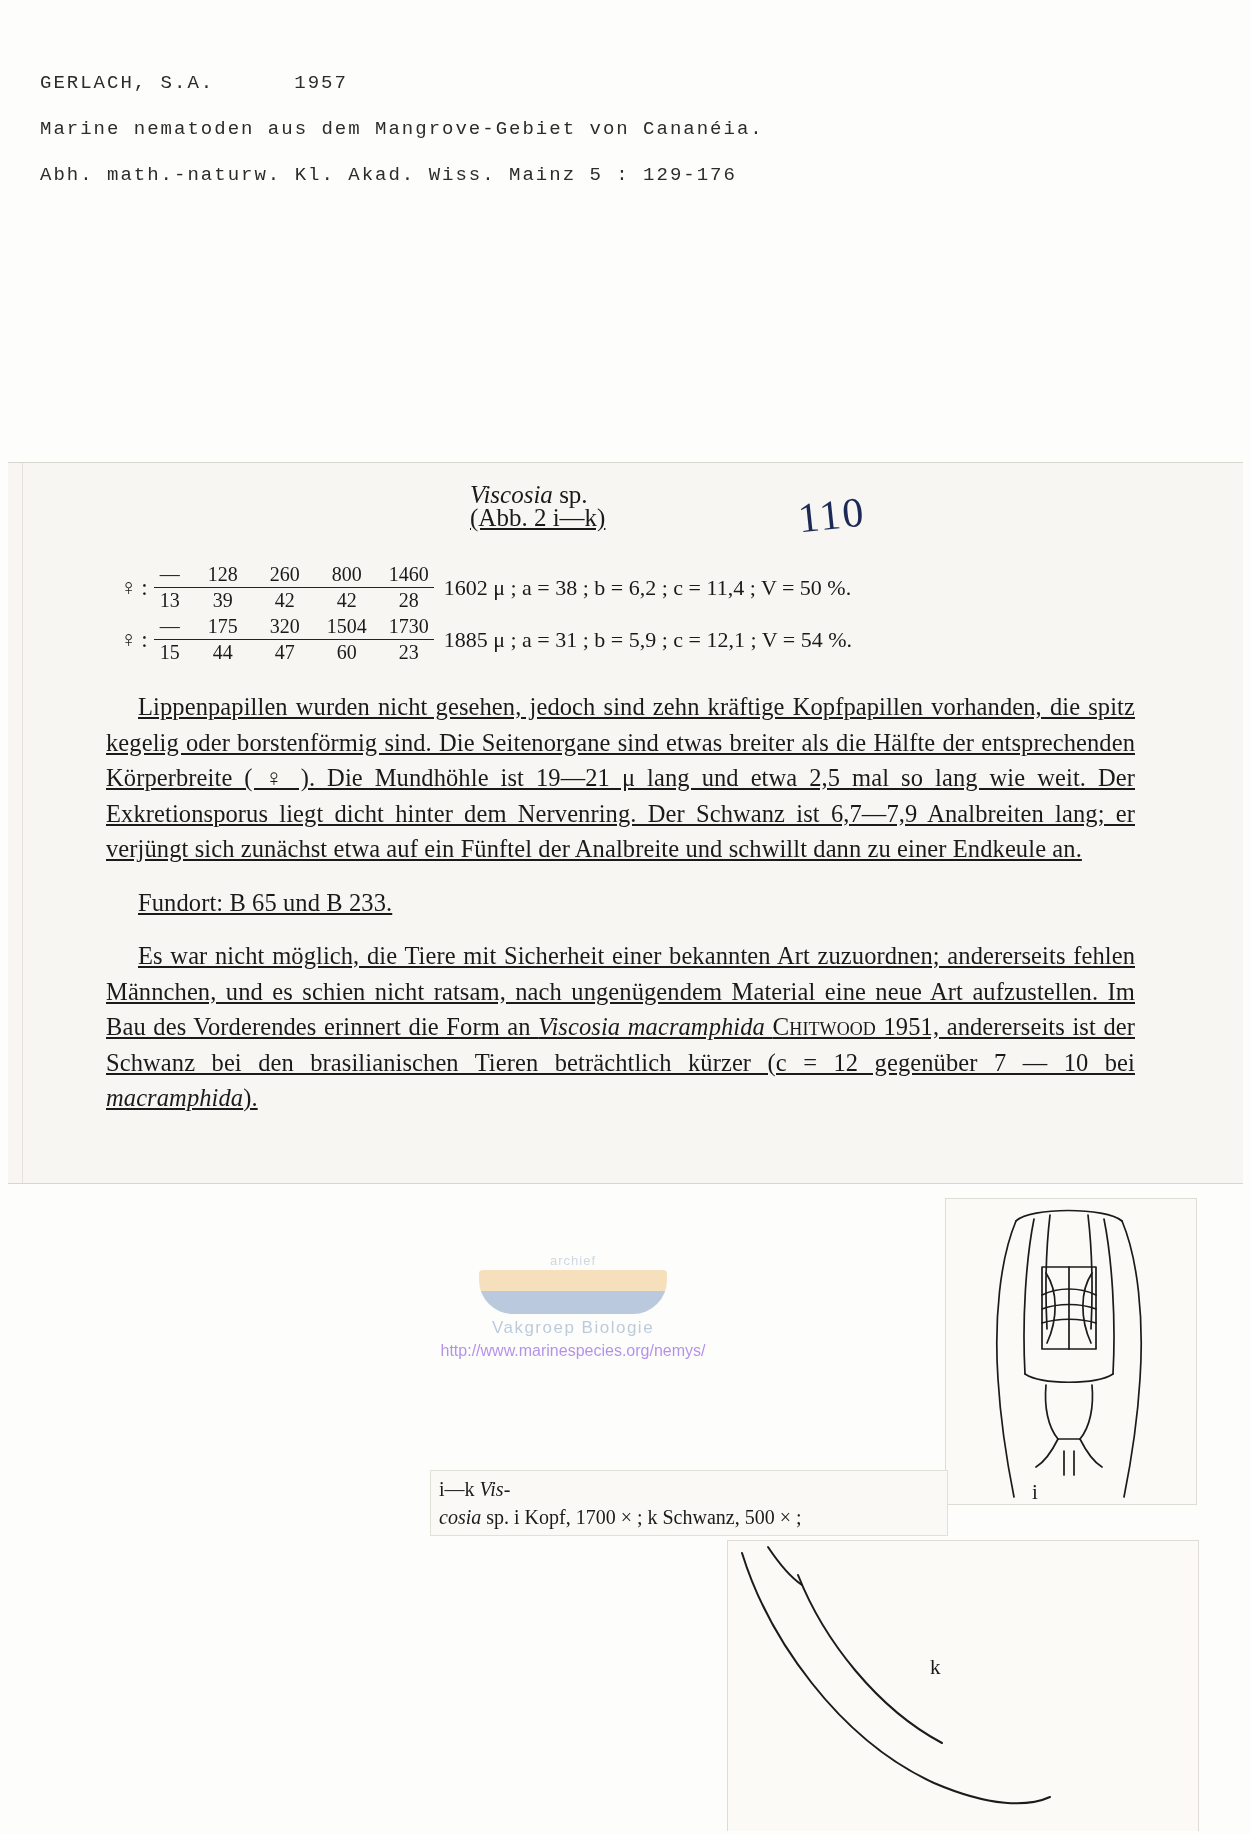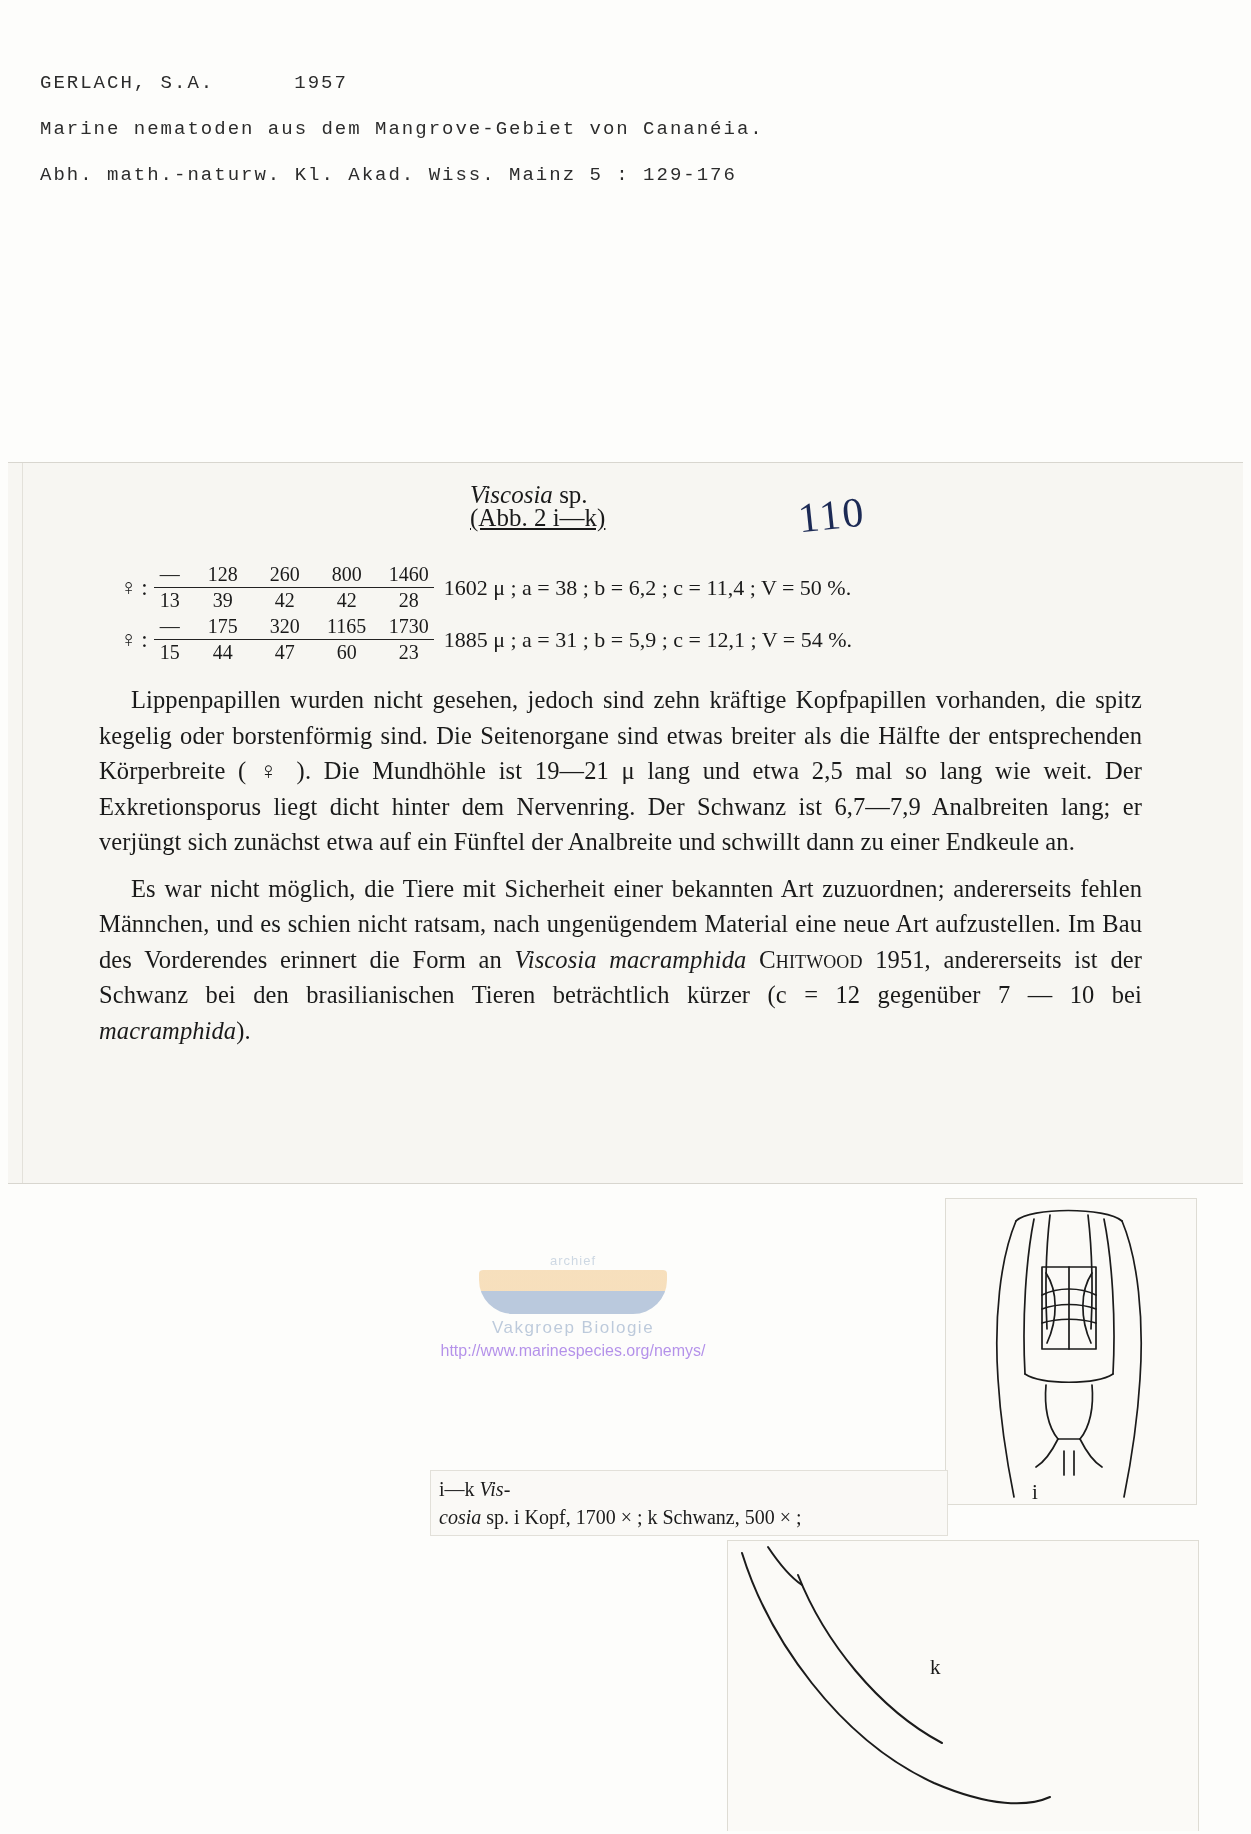--- a/index.html
+++ b/index.html
@@ -127,21 +127,21 @@
   .body-text {
     position: absolute;
     left: 80px;
     top: 208px;
     width: 1065px;
     font-size: 24.5px;
     line-height: 35.5px;
     text-align: justify;
     letter-spacing: 0.1px;
   }
-  .body-text p { margin: 11px; }
+  .body-text p { margin: 18px; text-decoration: underline; }
   .body-text p.ind { text-indent: 32px; }
   .body-text i { font-style: italic; }
   .sc {
     font-variant: small-caps;
     font-size: 25px;
   }
 
   
   .watermark {
     position: absolute;
@@ -273,36 +273,37 @@
     </div>
 
     <div class="formula f2">
       <span class="sex">♀</span>
       <span class="colon">:</span>
       <span class="frac">
         <span class="num">
           <span class="cell dash">—</span>
           <span class="cell">175</span>
           <span class="cell">320</span>
-          <span class="cell">1165</span>
+          <span class="cell">1504</span>
           <span class="cell">1730</span>
         </span>
         <span class="den">
           <span class="cell dash">15</span>
           <span class="cell">44</span>
           <span class="cell">47</span>
           <span class="cell">60</span>
           <span class="cell">23</span>
         </span>
       </span>
       <span class="tail">1885 μ ; a = 31 ; b = 5,9 ; c = 12,1 ; V = 54 %.</span>
     </div>
 
     <div class="body-text">
       <p class="ind">Lippenpapillen wurden nicht gesehen, jedoch sind zehn kräftige Kopfpapillen vorhanden, die spitz kegelig oder borstenförmig sind. Die Seitenorgane sind etwas breiter als die Hälfte der entsprechenden Körperbreite ( ♀ ). Die Mundhöhle ist 19—21 μ lang und etwa 2,5 mal so lang wie weit. Der Exkretionsporus liegt dicht hinter dem Nervenring. Der Schwanz ist 6,7—7,9 Analbreiten lang; er verjüngt sich zunächst etwa auf ein Fünftel der Analbreite und schwillt dann zu einer Endkeule an.</p>
+      <p class="ind">Fundort: B 65 und B 233.</p>
       <p class="ind"><span>Es war nicht möglich, die Tiere mit Sicherheit einer bekannten Art zuzuordnen; andererseits fehlen Männchen, und es schien nicht ratsam, nach ungenügendem Material eine neue Art aufzustellen. Im Bau des Vorderendes erinnert die Form an </span><i>Viscosia macramphida</i><span> </span><span class="sc">Chitwood</span><span> 1951, andererseits ist der Schwanz bei den brasilianischen Tieren beträchtlich kürzer (c = 12 gegenüber 7 — 10 bei </span><i>macramphida</i><span>).</span></p>
     </div>
 
     <div class="watermark">
       <div class="wm-top">archief</div>
       <div class="wm-shield"></div>
       <div class="wm-name">Vakgroep Biologie</div>
       <div class="wm-url">http://www.marinespecies.org/nemys/</div>
     </div>
   </div>

